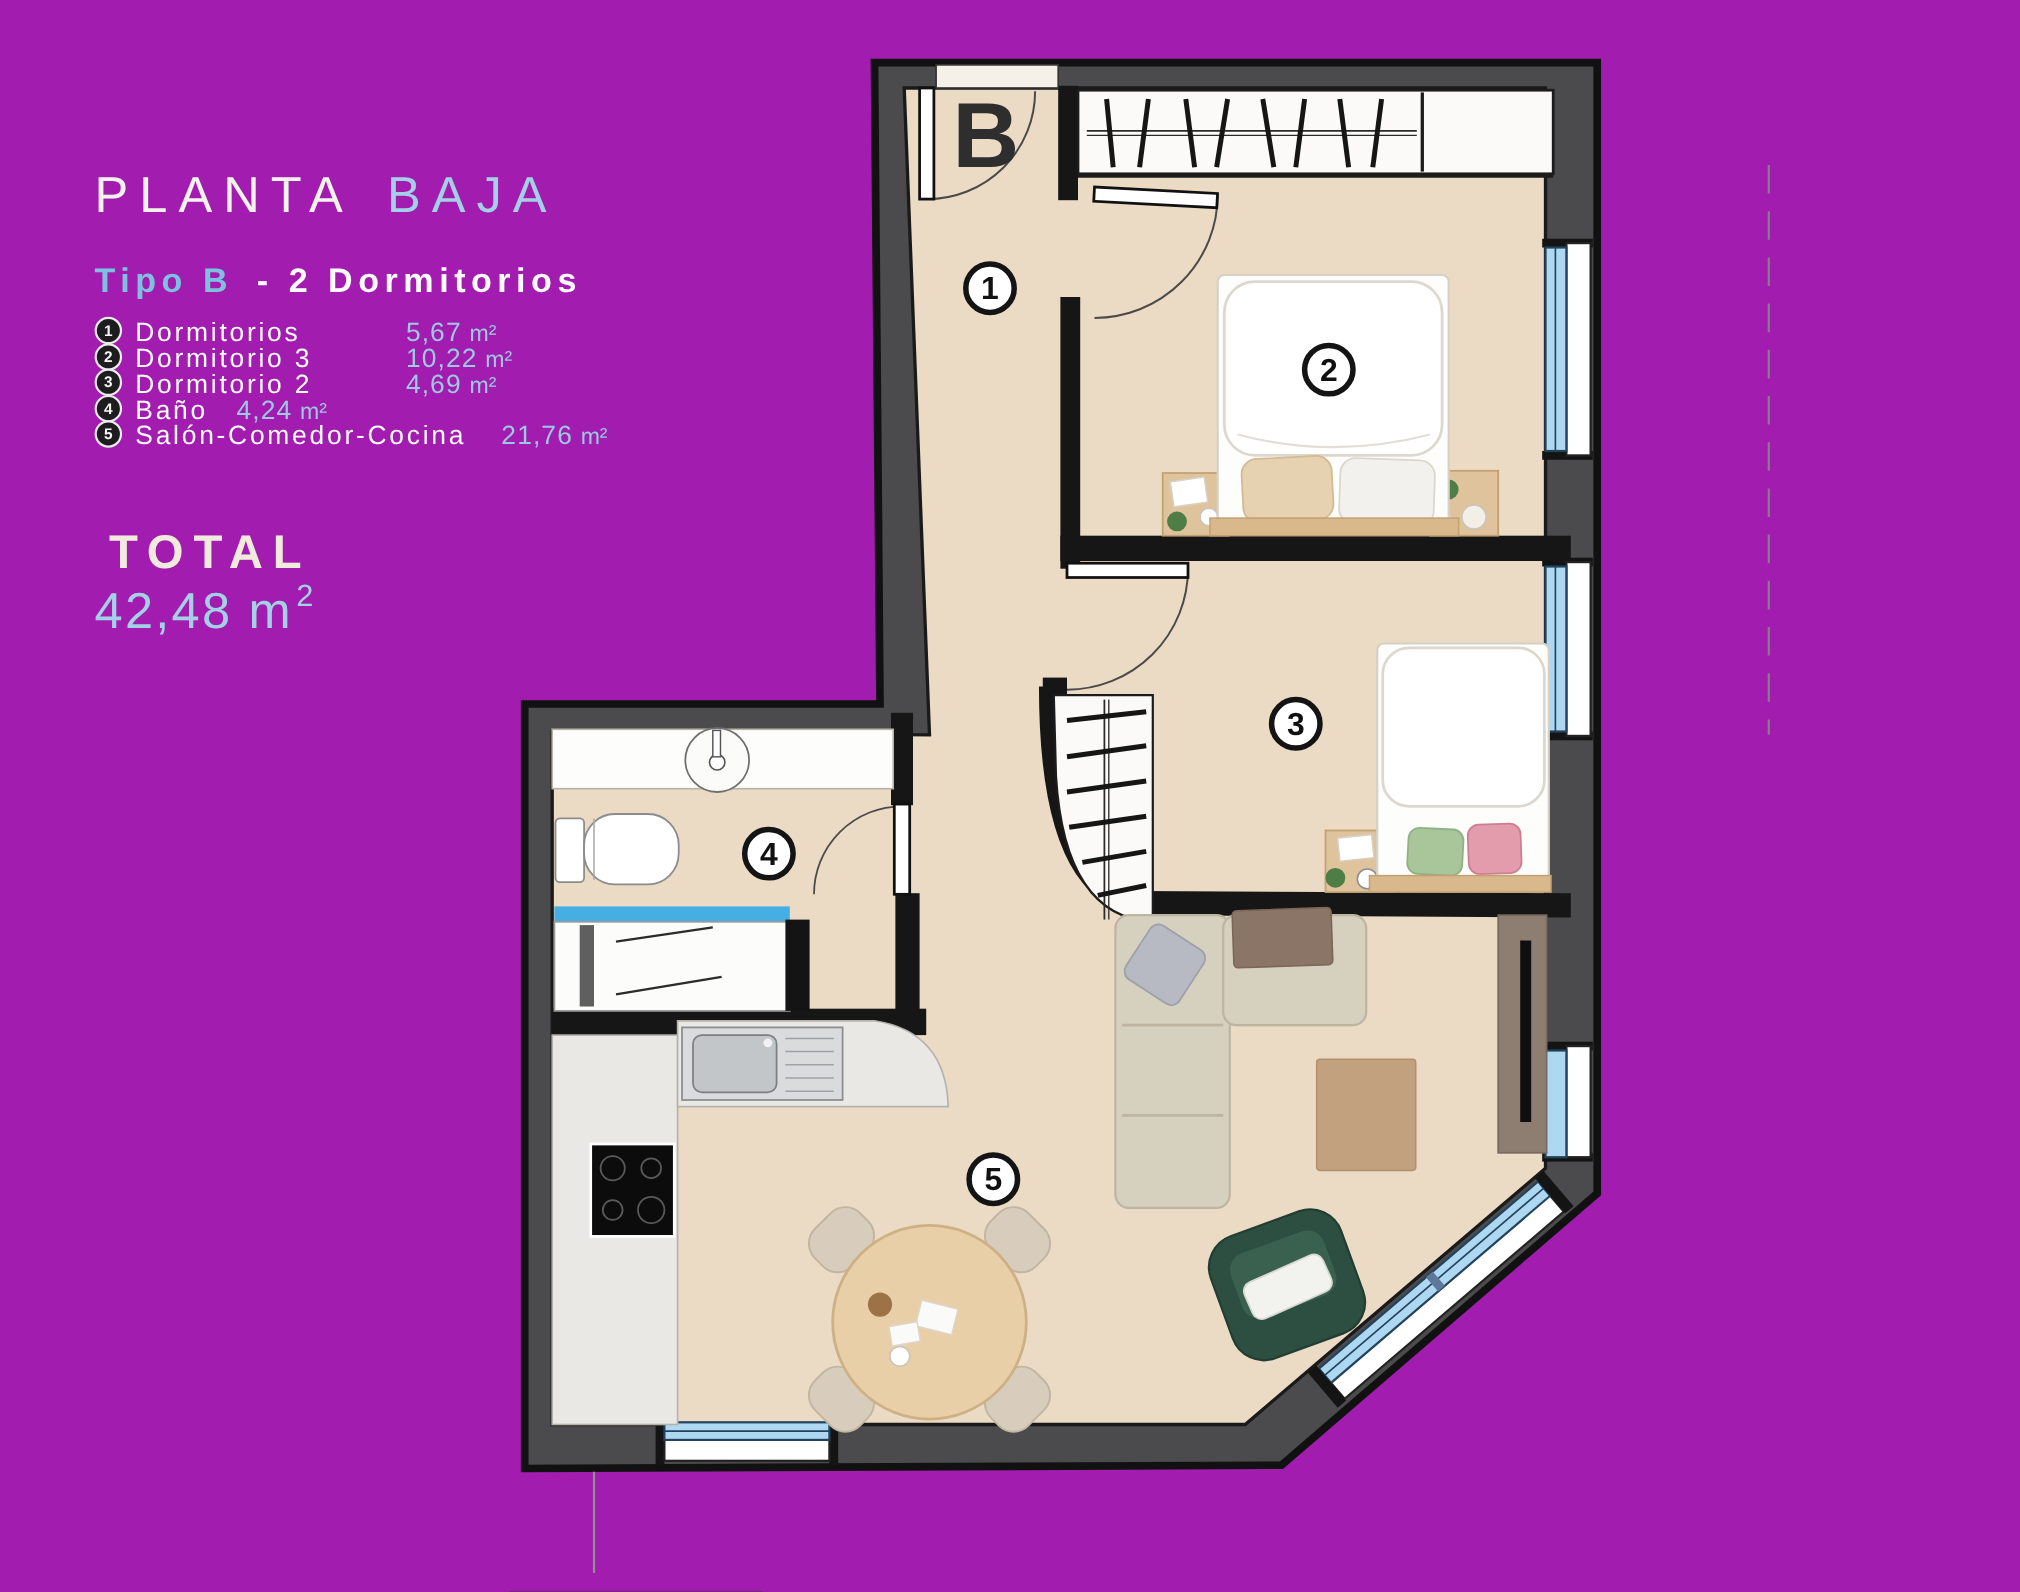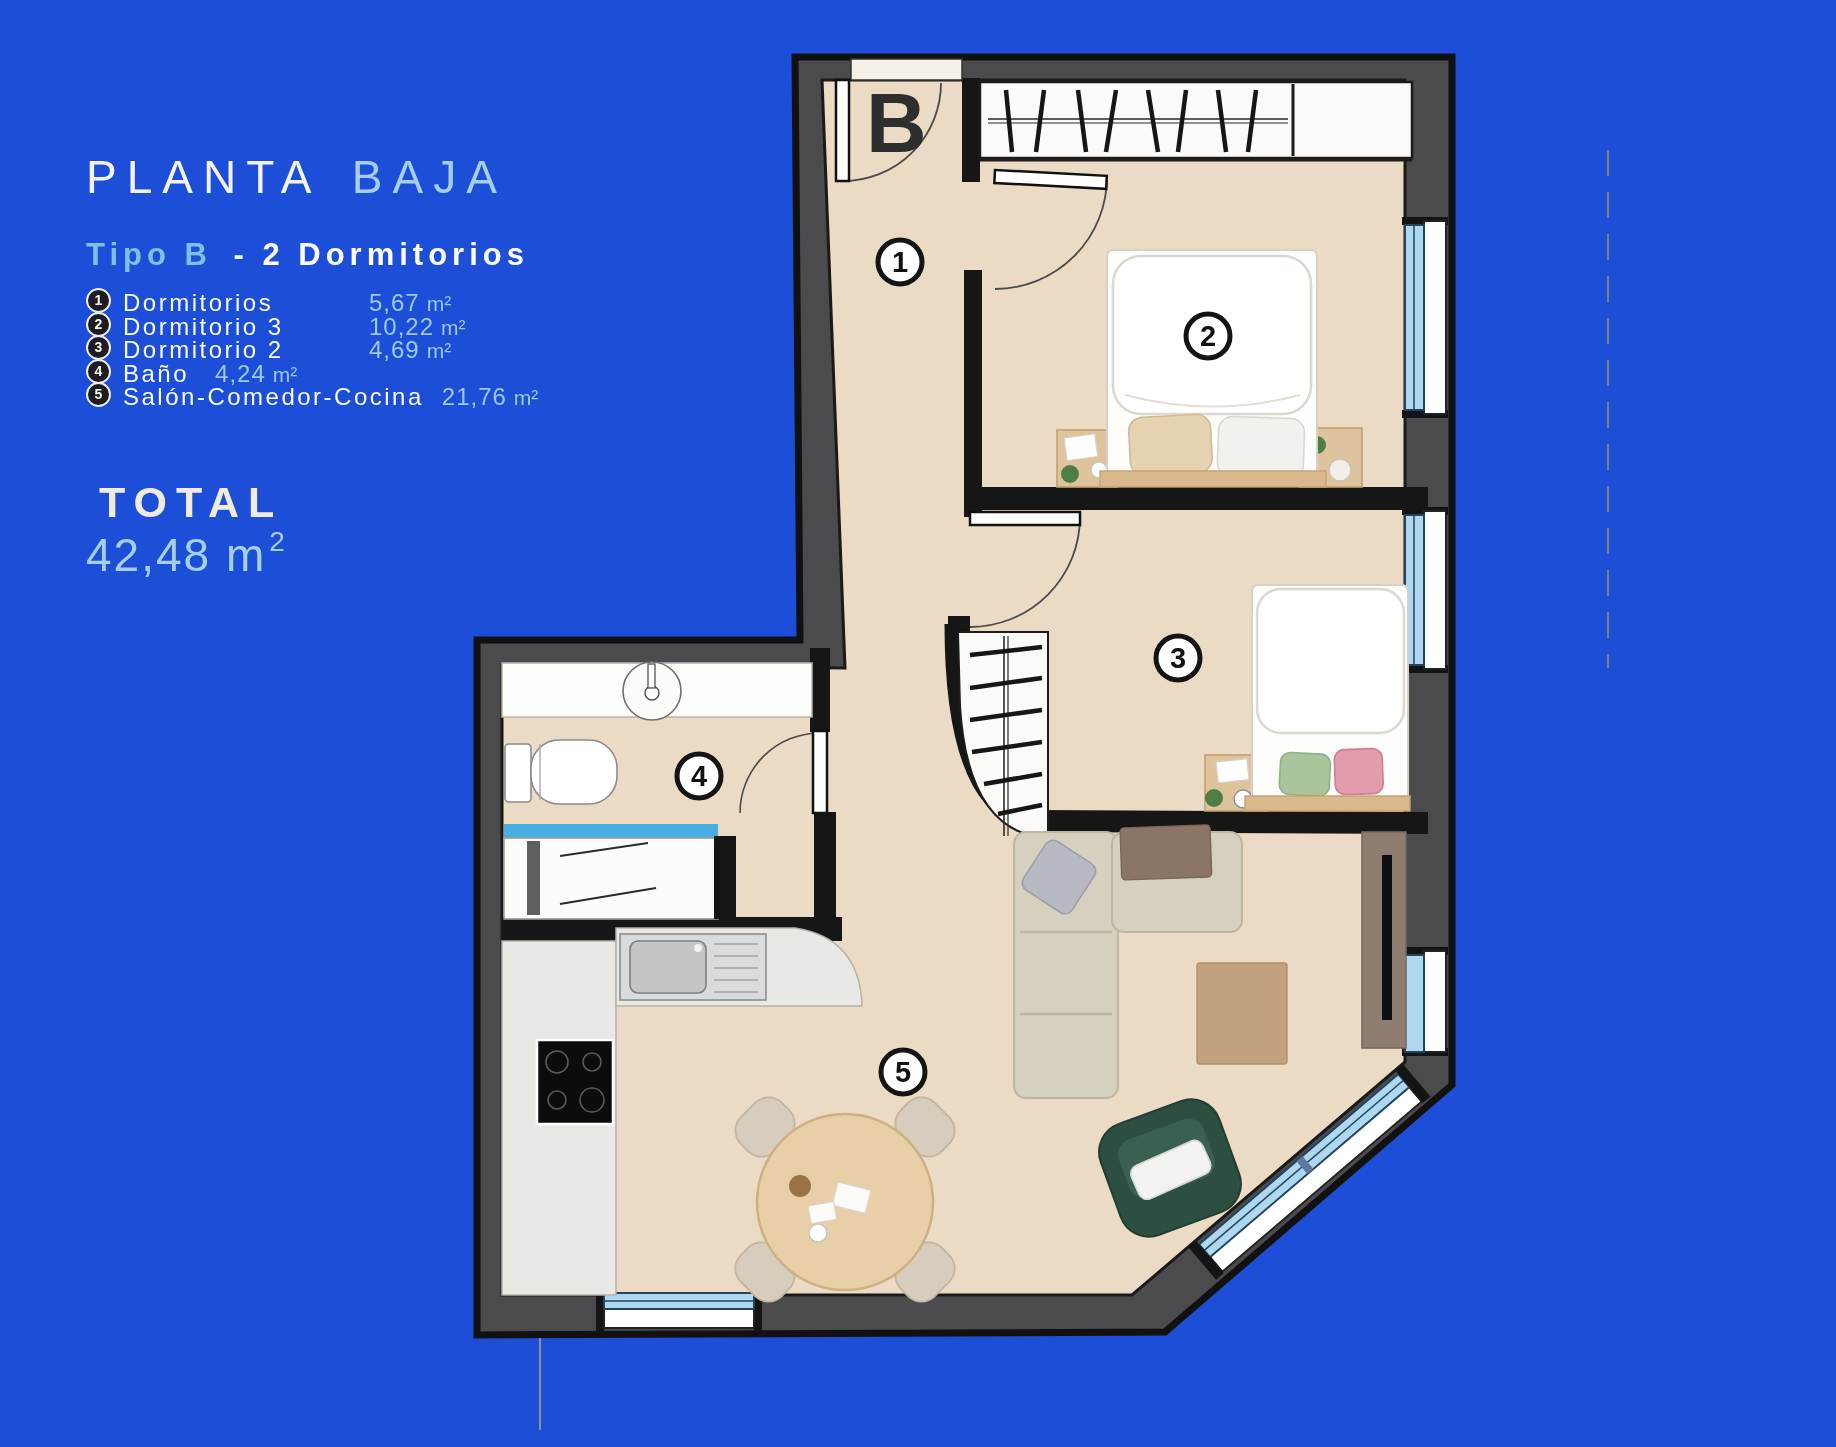--- a/index.html
+++ b/index.html
@@ -1,34 +1,34 @@
 <!DOCTYPE html>
 <html><head>
 <meta charset="utf-8">
 <style>
   html,body{margin:0;padding:0;background:#3a3a3c;}
-  .stage{position:relative;width:1836px;height:1447px;background:#1d4ed8;overflow:hidden;
+  .stage{position:relative;width:1836px;height:1447px;background:#a21caf;overflow:hidden;
          font-family:"Liberation Sans", sans-serif;}
   .panel{position:absolute;left:86px;top:0;width:640px;color:#f4f2ec;}
   .title{position:absolute;top:150px;left:0;font-size:46px;font-weight:400;letter-spacing:10px;white-space:nowrap;}
   .title .t-primary{color:#f4f2ec;}
   .title .t-accent{color:#a5cfe6;margin-left:10px;}
   .subtitle{position:absolute;top:237px;left:0;font-size:31px;font-weight:700;letter-spacing:5px;white-space:nowrap;text-align:center;}
   .subtitle .s-accent{color:#7fc0e0;}
   .subtitle .s-rest{color:#fbfbfb;margin-left:8px;}
   .legend{position:absolute;top:289px;left:0;}
   .legend-row{display:flex;align-items:baseline;height:23.5px;white-space:nowrap;}
   .lnum{flex:0 0 auto;width:21px;height:21px;border-radius:50%;background:#1d1d1f;border:2px solid #ececec;
         color:#f5f5f5;font-size:14px;font-weight:700;text-align:center;line-height:21px;
         align-self:center;margin-right:12px;letter-spacing:0;}
   .llabel{color:#fbfbfb;font-size:24px;letter-spacing:2.5px;}
   .llabel.wfix{width:246px;}
   .lvalue{color:#9cc8e3;font-size:24px;letter-spacing:1px;}
   .lvalue.gap-s{margin-left:26px;}
-  .lvalue.gap-m{margin-left:18px;}
+  .lvalue.gap-m{margin-left:32px;}
   .lunit{color:#9cc8e3;font-size:21px;margin-left:7px;}
   .total-label{position:absolute;top:478px;left:13px;font-size:43px;font-weight:700;letter-spacing:9px;color:#f1ebdd;}
   .total-value{position:absolute;top:528px;left:0;font-size:46px;color:#a5cfe6;letter-spacing:2px;}
   .total-value sup{font-size:28px;position:relative;top:-4px;left:3px;}
   svg text{font-family:"Liberation Sans", sans-serif;}
   .badge-txt{font-size:29px;font-weight:700;fill:#111;}
   .entr-txt{font-size:84px;font-weight:700;fill:#2e2e2e;letter-spacing:2px;}
 </style>
 </head>
 <body>

